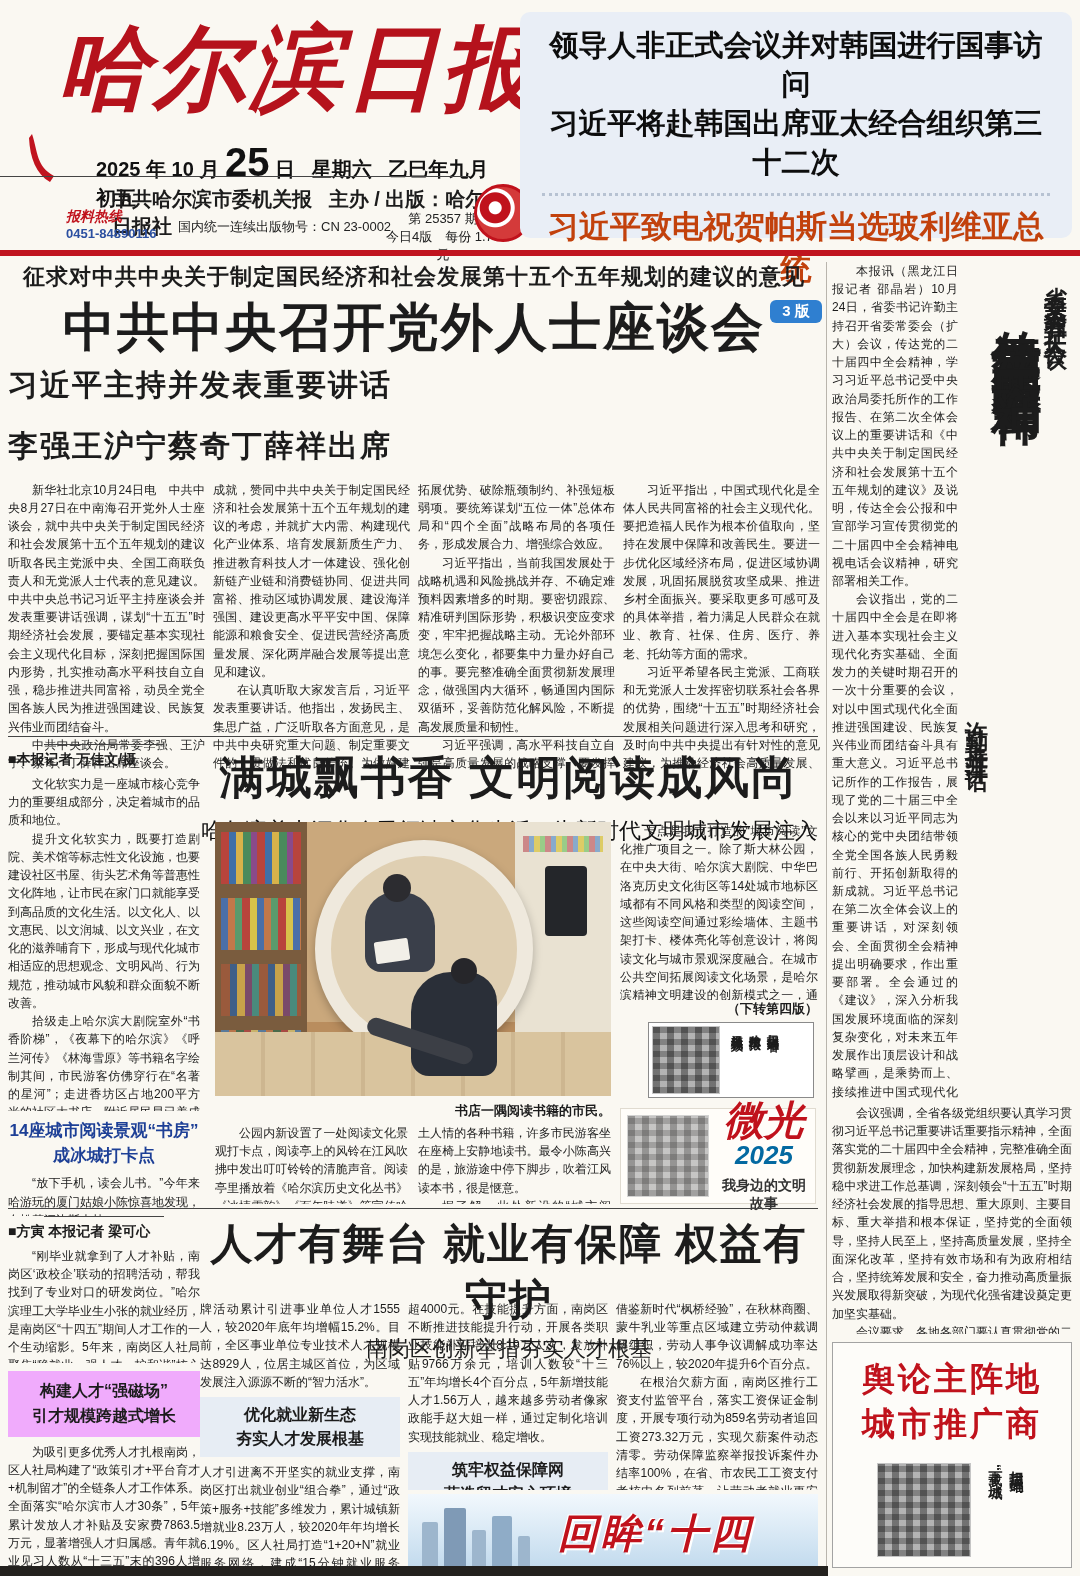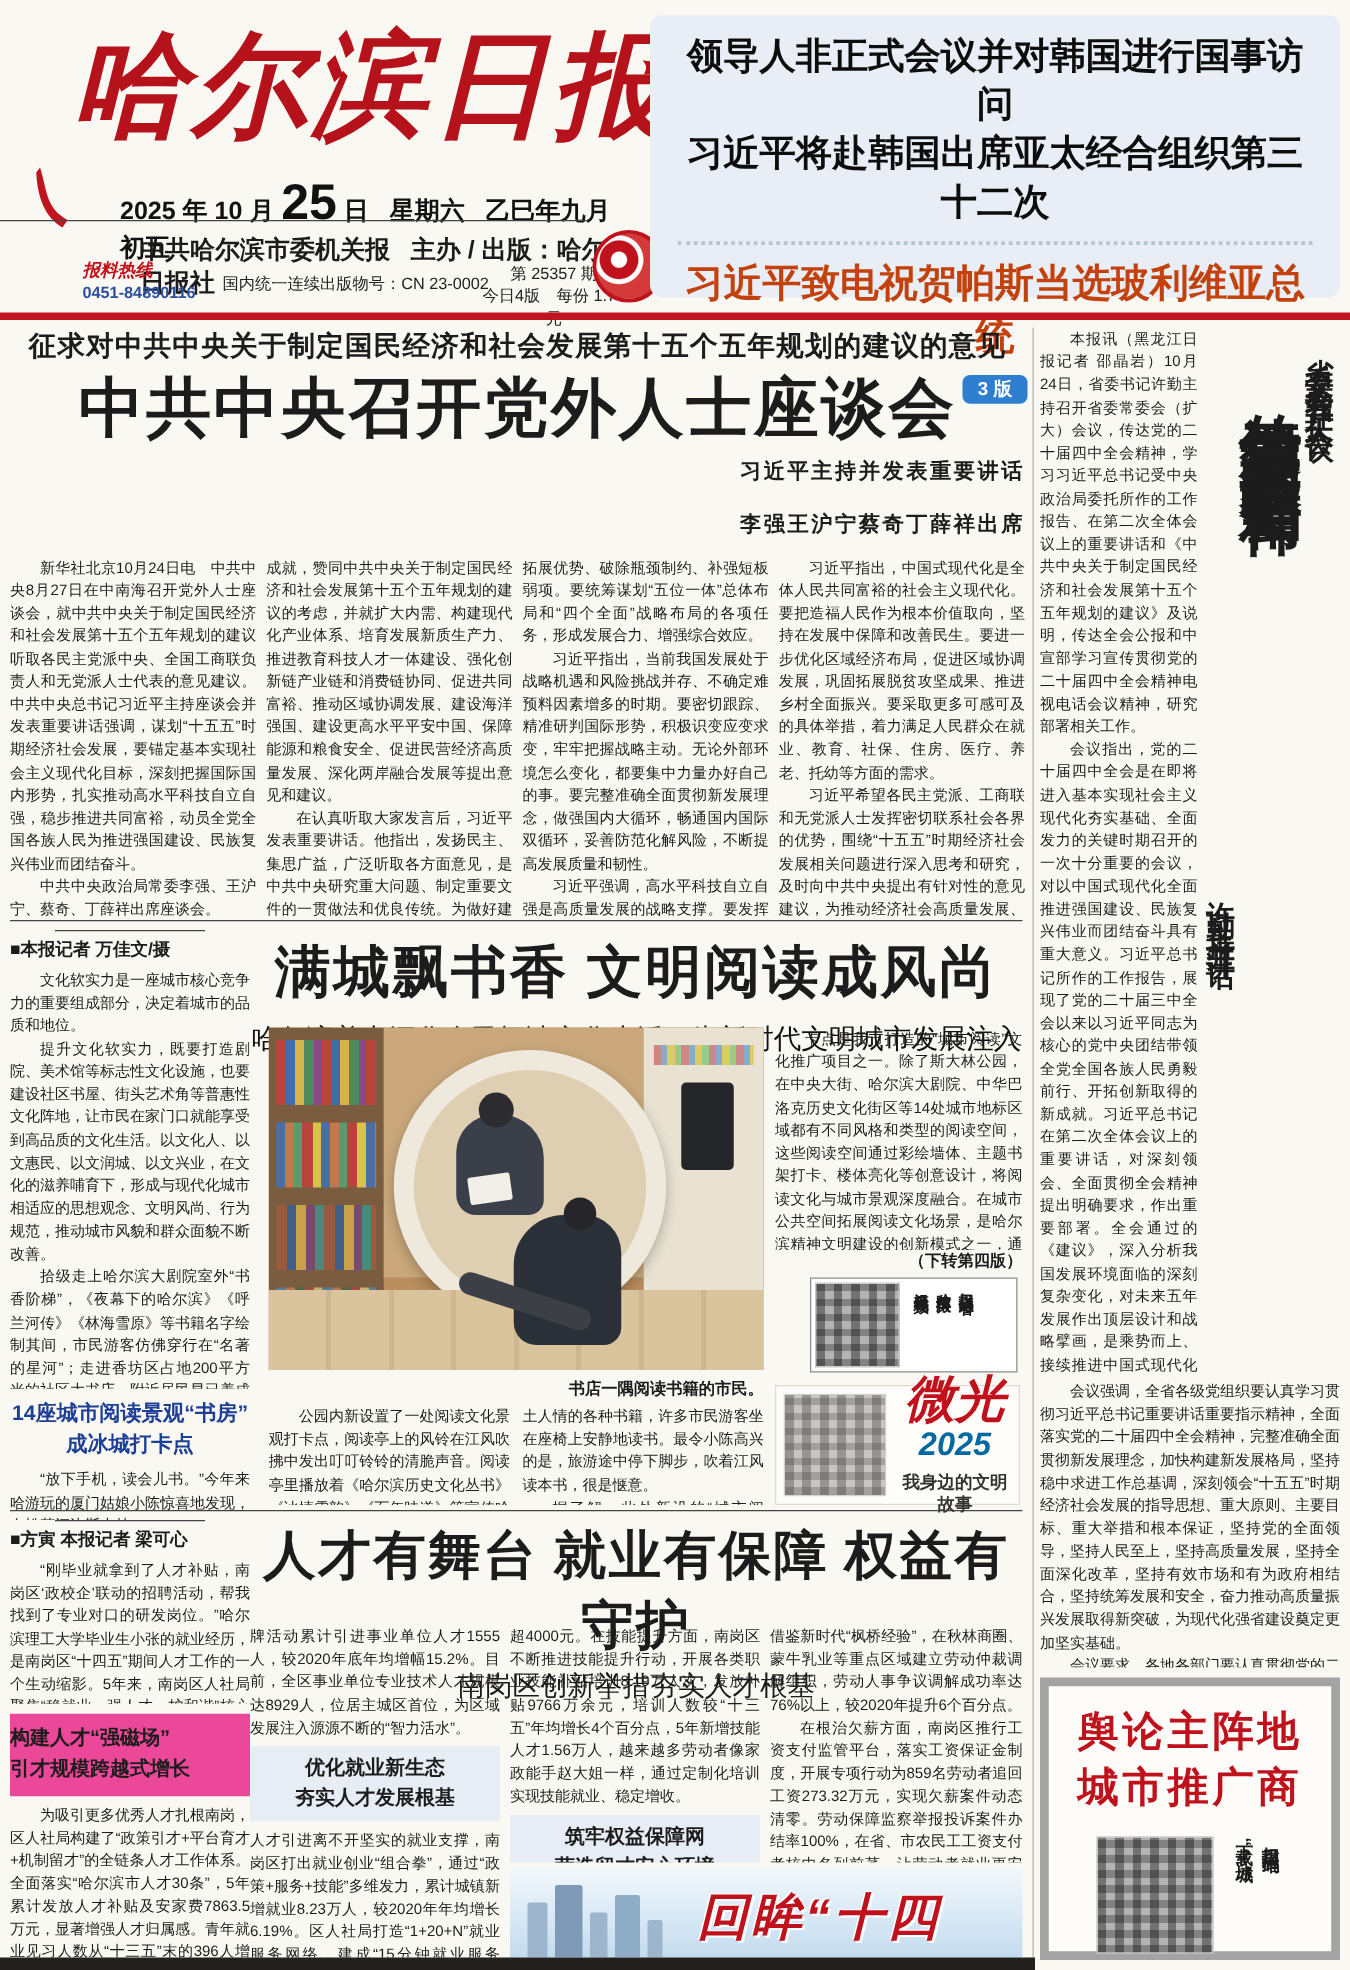--- a/index.html
+++ b/index.html
@@ -28,34 +28,34 @@
   .tr-h1{font-size:29px;font-weight:900;line-height:1.35;text-align:center;color:#0d0d0d;}
   .tr-h2{font-size:31px;font-weight:900;text-align:center;color:#c2410c;}
   .tr-dots{border-top:3px dotted #b7c2d2;}
   .page-badge{background:#2f7fd0;color:#fff;font-weight:700;font-size:15px;border-radius:6px;
               padding:2px 12px;display:inline-block;}
   .red-rule{background:#c0141f;}
   
   .kicker{font-size:22px;font-weight:700;text-align:center;letter-spacing:1px;
           font-family:"Liberation Serif","DejaVu Serif",serif;}
   .lead-h{font-size:52px;font-weight:900;text-align:center;letter-spacing:2px;line-height:1.05;}
-  .lead-sub{font-size:17px;font-weight:900;text-align:right;letter-spacing:2px;}
+  .lead-sub{font-size:30px;font-weight:900;text-align:left;letter-spacing:2px;}
   .colrow{display:flex;gap:8px;}
   .colrow .col{flex:1;}
   
   .r-kicker{font-size:23px;font-weight:700;letter-spacing:6px;}
   .r-head{font-size:50px;font-weight:900;letter-spacing:4px;line-height:1;}
   .r-sub{font-size:23px;font-weight:700;letter-spacing:8px;}
   
   .mid-h{font-size:45px;font-weight:900;text-align:center;letter-spacing:2px;}
   .mid-sub{font-size:22px;font-weight:400;text-align:center;color:#111;}
   .byline{font-size:14px;font-weight:700;}
   .blue-sub{color:#1d3f96;font-weight:900;font-size:17px;text-align:center;line-height:1.45;}
   .band-sub{background:#e7edf4;font-weight:900;font-size:16px;text-align:center;line-height:1.5;padding:6px 0;margin:6px 0;}
-  .boxed-sub{background:#ec4899;font-weight:900;font-size:16px;line-height:1.55;padding:8px 0;}
+  .boxed-sub{background:#f0abfc;font-weight:900;font-size:16px;text-align:center;line-height:1.55;padding:8px 0;}
   .caption{font-size:13px;font-weight:700;text-align:right;font-family:"Liberation Serif","DejaVu Serif",serif;}
   .turn-note{font-size:13px;font-weight:700;text-align:right;}
   
   .qr{background:
       repeating-linear-gradient(0deg,#969696 0 6px,#cfcfcf 6px 12px),
       repeating-linear-gradient(90deg,rgba(120,120,120,.85) 0 7px,rgba(215,215,215,.85) 7px 14px);
       background-blend-mode:multiply;border:1px solid #c5c5c5;}
   .qr-caption{font-size:14px;font-weight:700;line-height:1.5;letter-spacing:2px;}
   
   .wg-box{background:#fffdf9;border:1px solid #e0dbd0;}
@@ -65,21 +65,21 @@
   .wg-slogan{color:#333;font-weight:700;font-size:14px;}
   
   .tal-h{font-size:42px;font-weight:900;text-align:center;letter-spacing:2px;font-family:Liberation Serif, serif;}
   .tal-sub{font-size:22px;text-align:center;}
   
   .banner{background:linear-gradient(180deg,#f2f8fd 0%,#d6e7f4 60%,#c3dbee 100%);position:relative;overflow:hidden;}
   .banner-text{color:#c0121c;font-weight:900;font-size:40px;font-style:italic;letter-spacing:3px;
                text-shadow:2px 2px 0 #fff,-1px -1px 0 #fff;}
   .bld{position:absolute;background:#9db6cd;border-radius:2px 2px 0 0;bottom:0;}
   
-  .ad-box{border:7px solid #a3a3a3;background:#fdfcf9;}
+  .ad-box{border:1px solid #a3a3a3;background:#fdfcf9;}
   .ad-line{color:#c0121c;font-weight:900;font-size:33px;text-align:center;letter-spacing:3px;line-height:1.35;}
   .bottom-bar{background:#23211e;}
   
   .photo{background:#b98d5e;overflow:hidden;}
   .ph{position:absolute;}
 </style>
 </head>
 <body>
 
 <div id="page">

